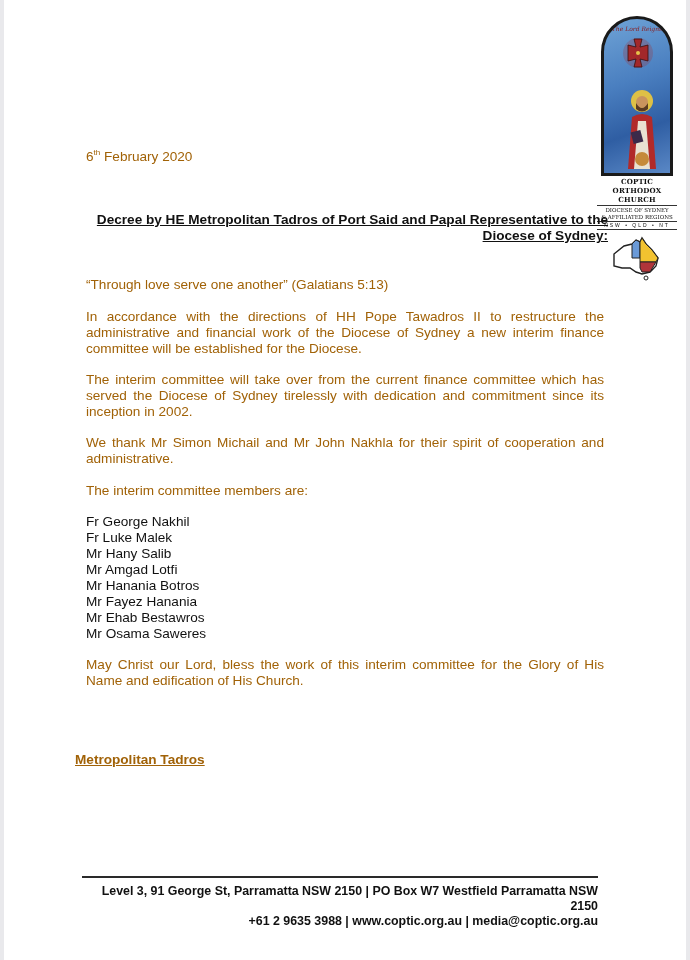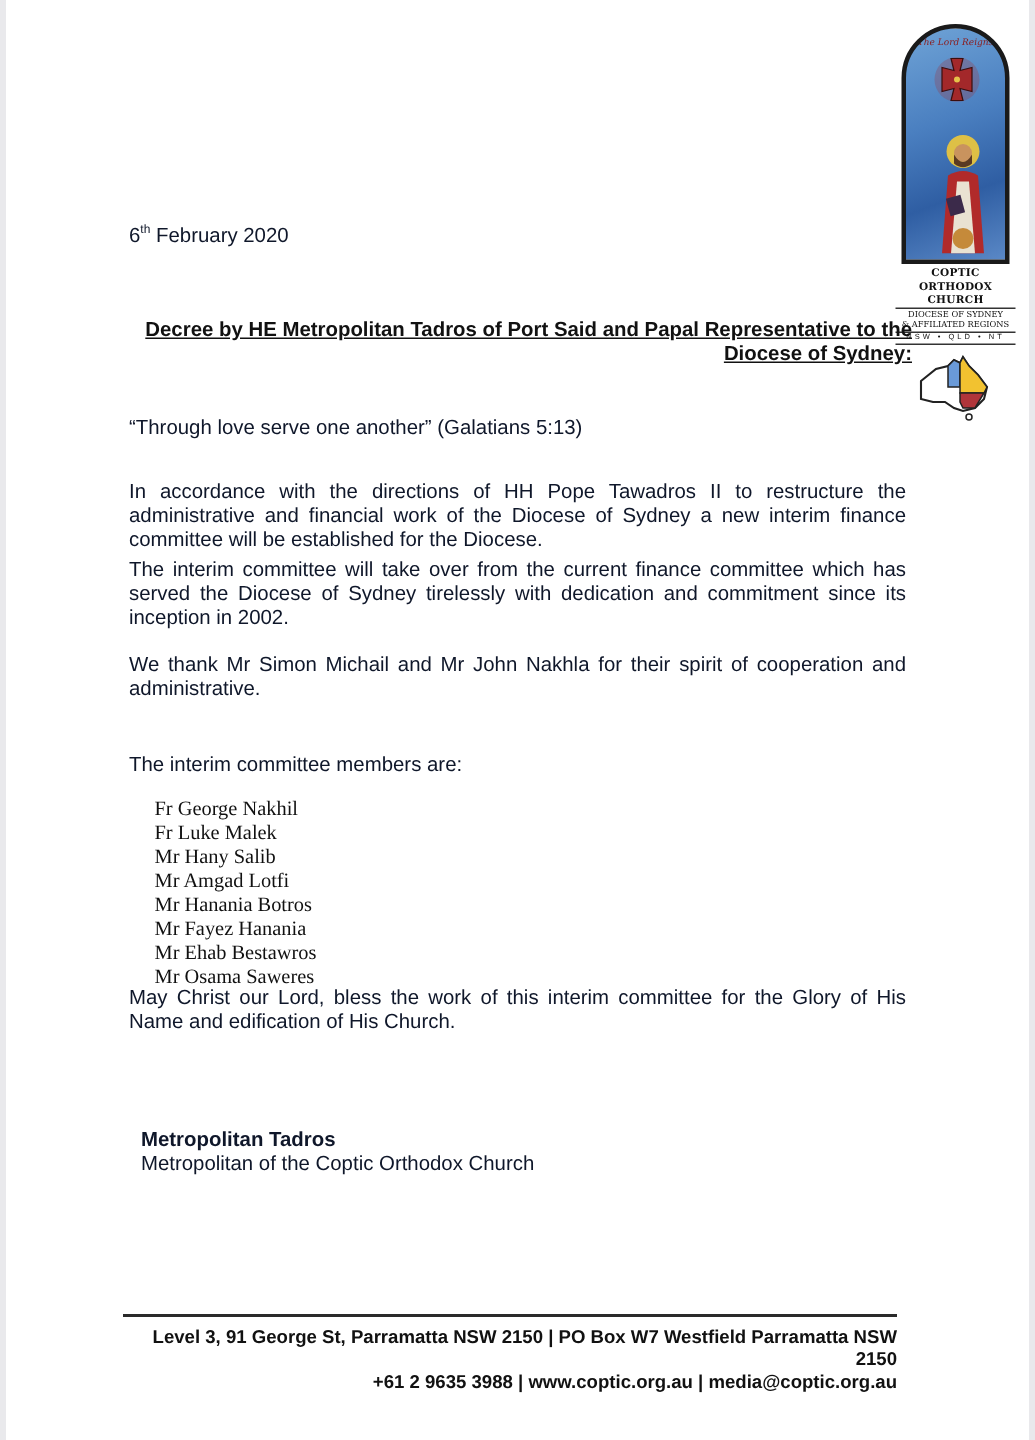--- a/index.html
+++ b/index.html
@@ -7,37 +7,37 @@
     width: 690px; height: 960px; overflow: hidden;
     background: #e9e9ec;
     font-family: "Liberation Sans", sans-serif;
     color: #111;
   }
   .page {
     position: absolute; left: 4px; top: 0; width: 682px; height: 960px;
     background: #ffffff;
   }
   .abs { position: absolute; }
-  .text { font-size: 13.6px; line-height: 16px; color: #0f172a; }
+  .text { font-size: 13.6px; line-height: 16px; color: #a16207; }
   .date { left: 82px; top: 149px; }
   .date sup { font-size: 8px; vertical-align: 6px; line-height: 0; }
   .title {
     left: 84px; top: 212px; width: 520px; text-align: right;
     font-weight: bold; text-decoration: underline; font-size: 13.6px; line-height: 16px;
   }
   .para { left: 82px; width: 518px; text-align: justify; }
   .quote { top: 277px; }
-  .p1 { top: 309px; margin-top: 11px; }
+  .p1 { top: 309px; }
   .p2 { top: 372px; }
   .p3 { top: 435px; }
-  .p4 { top: 483px; margin-top: 19px; }
-  .members { left: 82px; top: 514px; list-style: none; margin: 17px; padding: 0; font-family: Liberation Serif, serif; }
+  .p4 { top: 483px; }
+  .members { left: 82px; top: 514px; list-style: none; margin: 0; padding: 0; }
   .members li { font-size: 13.6px; line-height: 16px; }
   .p5 { top: 657px; }
-  .sig { left: 90px; top: 752px; }
+  .sig { left: 71px; top: 752px; text-decoration: underline; }
   .sig .name { font-weight: bold; }
   .footer-rule { left: 78px; top: 876px; width: 516px; height: 2px; background: #2a2a2a; }
   .footer { left: 78px; top: 884px; width: 516px; text-align: right; font-weight: bold; font-size: 12.4px; line-height: 15px; }
 
   
   .logo { left: 593px; top: 16px; width: 80px; }
   .window {
     width: 72px; height: 160px; margin-left: 4px;
     border: 3px solid #1a1a1a; border-radius: 36px 36px 0 0;
     background: linear-gradient(160deg, #6fa3d6 0%, #4a7fc0 40%, #2f5ea3 70%, #5a88c6 100%);
@@ -113,21 +113,20 @@
     <li>Mr Hanania Botros</li>
     <li>Mr Fayez Hanania</li>
     <li>Mr Ehab Bestawros</li>
     <li>Mr Osama Saweres</li>
   </ul>
 
   <div class="abs text para p5">May Christ our Lord, bless the work of this  interim committee for the Glory of His Name and edification of His Church.</div>
 
   <div class="abs text sig">
     <div class="name">Metropolitan Tadros</div>
-    <div>Metropolitan of the Coptic Orthodox Church</div>
   </div>
 
   <div class="abs footer-rule"></div>
   <div class="abs footer">
     <div>Level 3, 91 George St, Parramatta NSW 2150 | PO Box W7 Westfield Parramatta NSW 2150</div>
     <div>+61 2 9635 3988 | www.coptic.org.au | media@coptic.org.au</div>
   </div>
 </div>
 
 </body></html>

